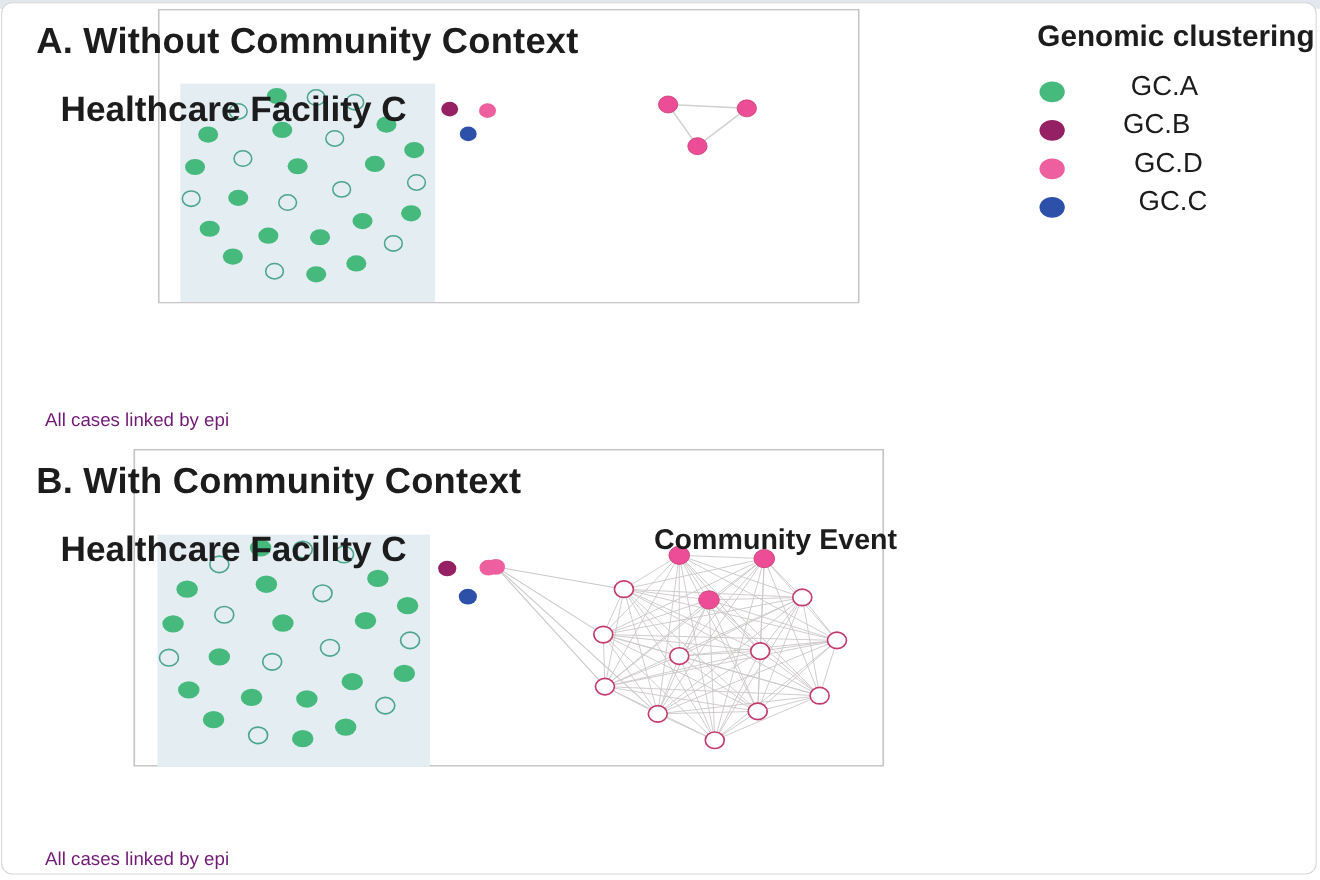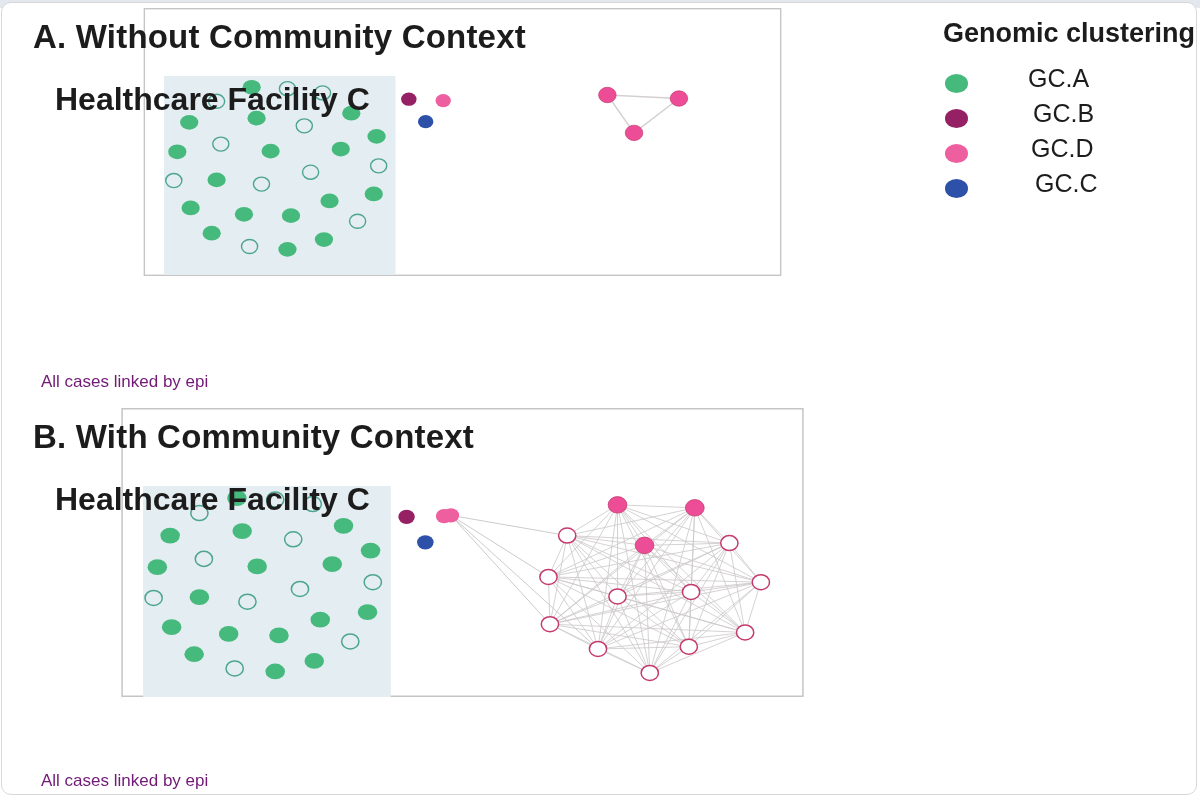--- a/index.html
+++ b/index.html
@@ -36,21 +36,21 @@
     position:absolute;left:33px;font-size:17px;font-weight:400;color:#701a75;
   }
   #panel-A .box-caption{top:364px;}
   #panel-B .box-caption{top:363px;}
   .legend{position:absolute;left:943px;top:16px;width:252px;}
   .legend-title{font-size:27px;font-weight:700;line-height:34px;white-space:nowrap;}
   .legend-items{margin-top:8px;}
   .legend-row{display:flex;align-items:flex-end;height:35px;gap:48px;}
   .legend-dot{width:23px;height:19px;border-radius:50%;flex:0 0 auto;margin-left:2px;}
   .legend-label{font-size:25px;font-weight:400;margin-left:12px;}
-  .legend-row:nth-child(2) .legend-label{margin-left:17px;}
+  .legend-row:nth-child(2) .legend-label{margin-left:5px;}
   .legend-row:nth-child(3) .legend-label{margin-left:15px;}
   .legend-row:nth-child(4) .legend-label{margin-left:19px;}
 </style>
 </head>
 <body>
 
 <div class="bottom-strip" style="background: rgb(226, 232, 237);"></div>
 <div class="card"></div>
 
 <div class="panel" id="panel-A">
@@ -241,20 +241,21 @@
       <ellipse cx="643" cy="729" rx="11.5" ry="10" fill="#ffffff" stroke="#c53a6e" stroke-width="2"></ellipse>
       <ellipse cx="764" cy="726" rx="11.5" ry="10" fill="#ffffff" stroke="#c53a6e" stroke-width="2"></ellipse>
       <ellipse cx="712" cy="761" rx="11.5" ry="10" fill="#ffffff" stroke="#c53a6e" stroke-width="2"></ellipse>
       <ellipse cx="669" cy="537" rx="12.5" ry="11" fill="#ec4d96" stroke="#c53a6e" stroke-width="1"></ellipse>
       <ellipse cx="772" cy="541" rx="12.5" ry="11" fill="#ec4d96" stroke="#c53a6e" stroke-width="1"></ellipse>
       <ellipse cx="705" cy="591" rx="12.5" ry="11" fill="#ec4d96" stroke="#c53a6e" stroke-width="1"></ellipse>
       <ellipse cx="447" cy="551" rx="11" ry="9.5" fill="#ee5f9f"></ellipse>
     </svg>
   <div class="panel-title">B. With Community Context</div>
   <div class="facility-label">Healthcare Facility C</div>
+  <div class="right-label">Community Event</div>
   <div class="box-caption">All cases linked by epi</div>
 </div>
 
 <div class="legend">
   <div class="legend-title">Genomic clustering</div>
   <div class="legend-items">
     <div class="legend-row">
       <span class="legend-dot" style="background: rgb(70, 185, 125);"></span>
       <span class="legend-label">GC.A</span>
     </div>

